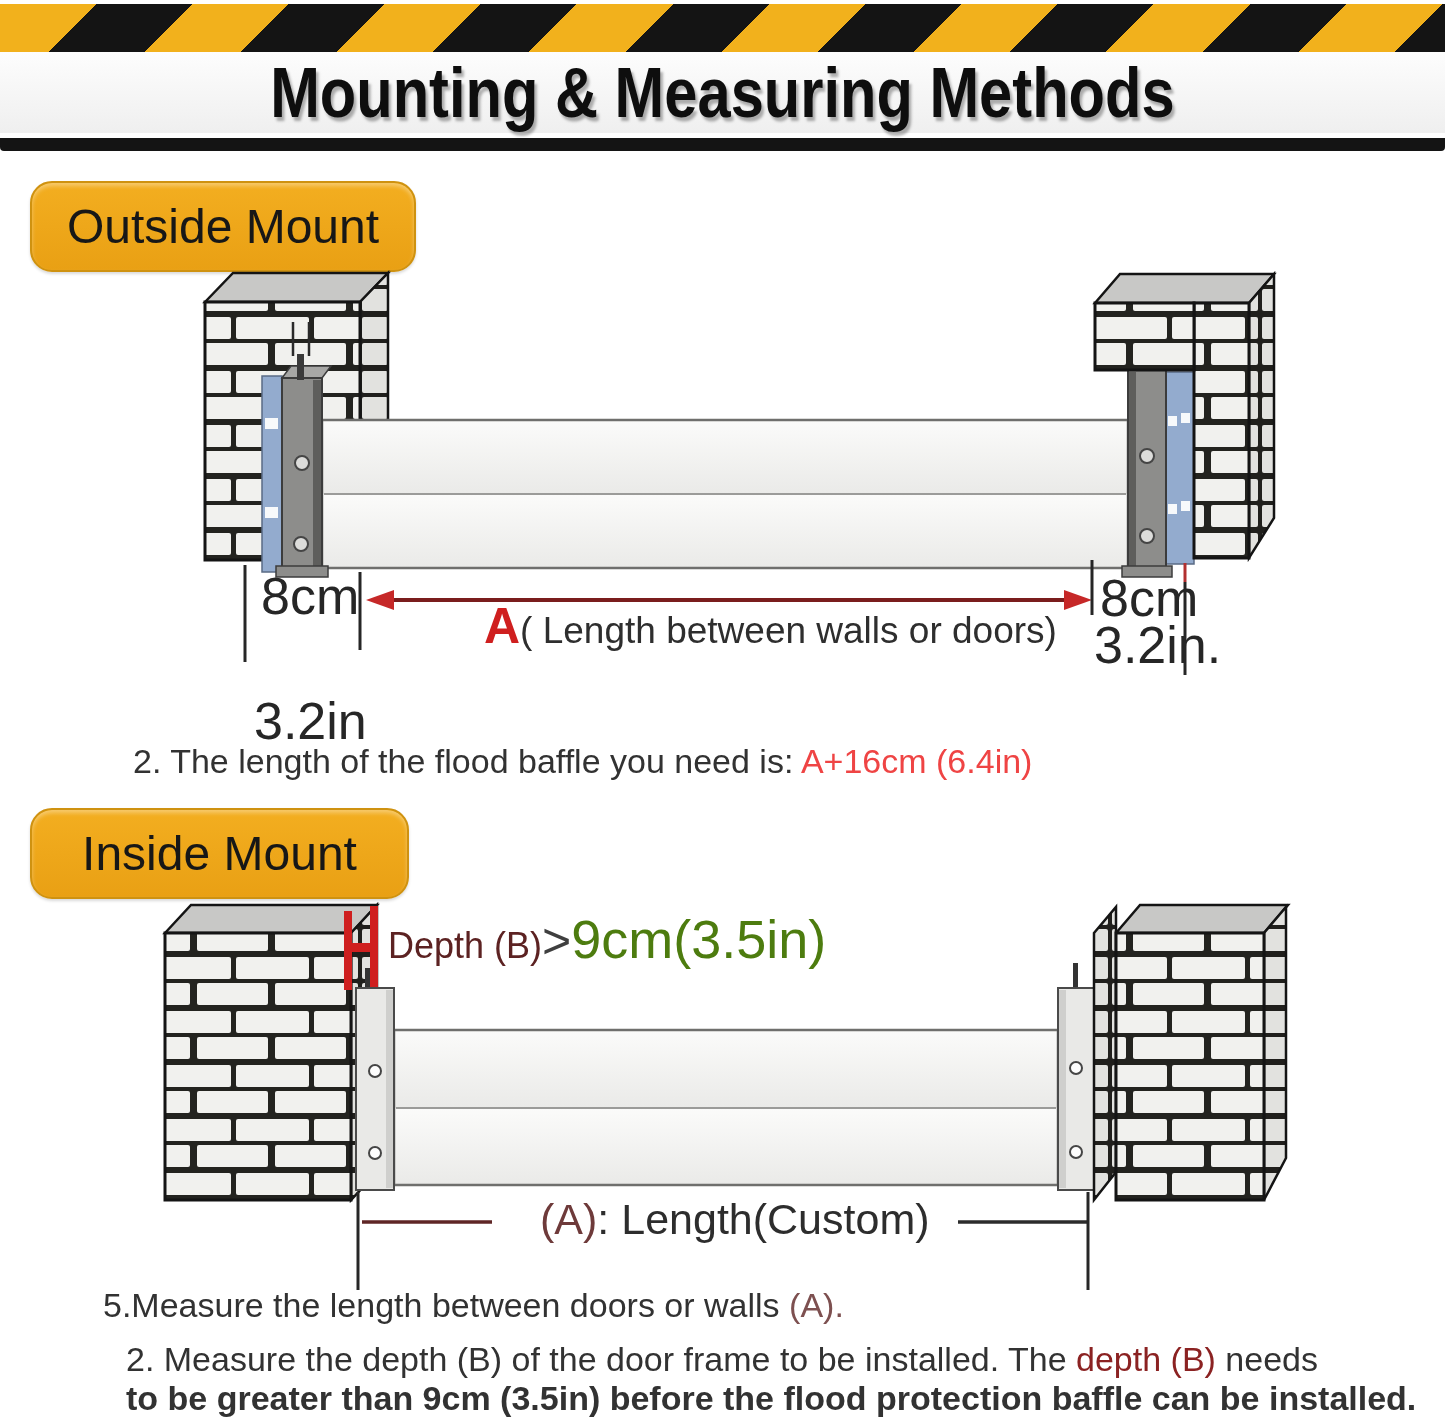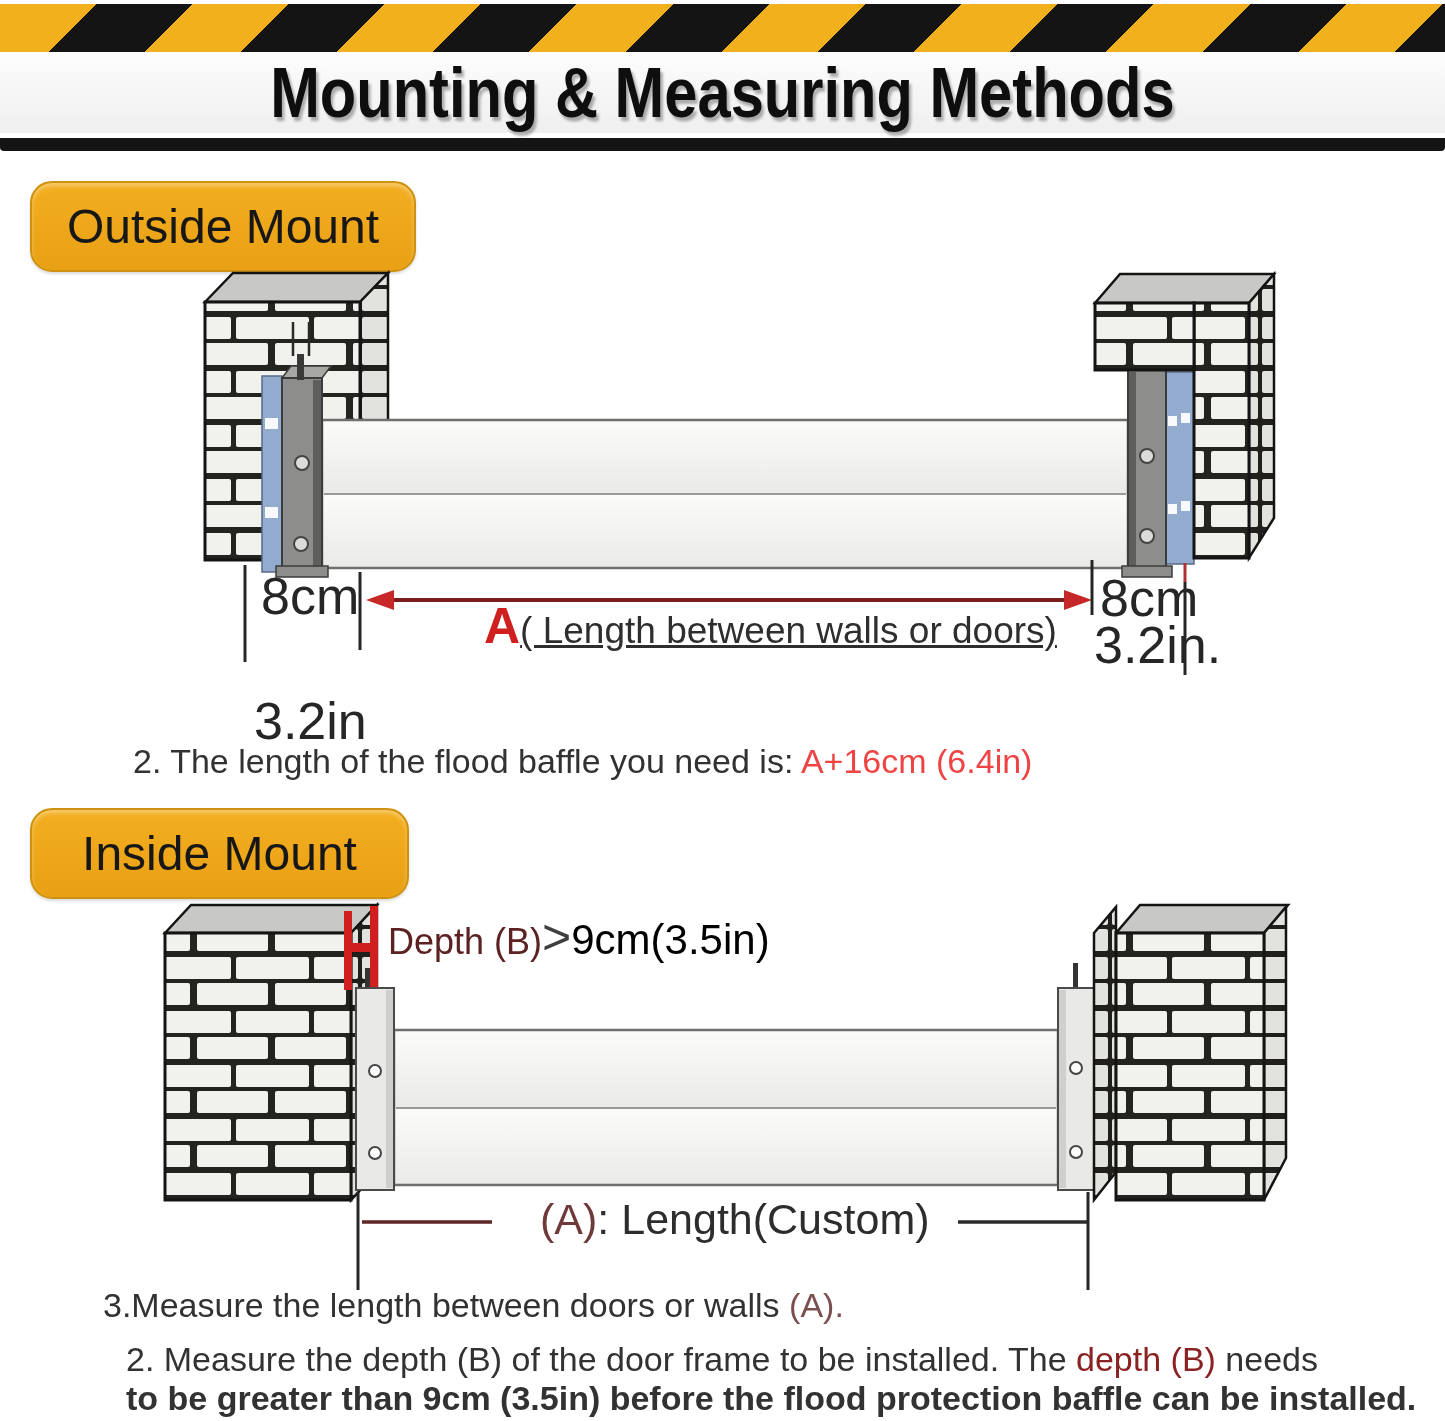--- a/index.html
+++ b/index.html
@@ -32,30 +32,30 @@
 
   
   .txt{position:absolute;white-space:nowrap;color:#2e2e2e;line-height:1.02;}
   .dim-num{font-size:52px;color:#262626;}
   .t-8l{left:261px;top:570px;}
   .t-32l{left:254px;top:649px;margin-top:46px;}
   .t-8r{left:1100px;top:572px;}
   .t-32r{left:1094px;top:619px;}
   .a-row{left:484px;top:601px;display:flex;align-items:baseline;}
   .a-letter{font-size:50px;font-weight:bold;color:#cf1f1f;}
-  .a-caption{font-size:37px;color:#2e2e2e;text-decoration:underline;}
+  .a-caption{font-size:37px;color:#2e2e2e;}
   .step{font-size:34px;color:#323232;}
   .o-step1{left:133px;top:694px;}
   .o-step2{left:133px;top:744px;}
   .muted-a{color:#7d5050;}
   .red-val{color:#ef4444;}
   .depth-row{left:388px;top:912px;display:flex;align-items:baseline;}
   .depth-label{font-size:36px;color:#5c2222;}
   .depth-gt{font-size:50px;color:#3f3f3f;}
-  .depth-val{font-size:42px;color:#000000;text-align:center;}
+  .depth-val{font-size:54px;color:#4d7c0f;text-align:center;}
   .len-row{left:540px;top:1198px;display:flex;align-items:baseline;font-size:43px;color:#2d2d2d;}
   .len-a{color:#6e3a3a;}
   .i-step1{left:103px;top:1288px;}
   .i-step2{left:82px;top:1340px;line-height:1.14;margin-left:44px;}
   .i-step2 .line2{display:block;font-weight:bold;}
   .red-inline{color:#8b2222;}
 </style>
 </head>
 <body>
 
@@ -242,20 +242,20 @@
     <span class="depth-label">Depth (B) </span>
     <span class="depth-gt">&gt;</span>
     <span class="depth-val">9cm(3.5in)</span>
   </div>
   <div class="txt len-row">
     <span class="len-a">(A)</span>
     <span>: Length(Custom)</span>
   </div>
 
   <div class="txt step i-step1">
-    <span>3.Measure the length between doors or walls </span><span class="muted-a">(A).</span>
+    <span>5.Measure the length between doors or walls </span><span class="muted-a">(A).</span>
   </div>
   <div class="txt step i-step2">
     <span>2. Measure the depth (B) of the door frame to be installed. The </span><span class="red-inline">depth (B)</span><span> needs</span>
     <span class="line2">to be greater than 9cm (3.5in) before the flood protection baffle can be installed.</span>
   </div>
 
 </div>
 
 </body></html>

